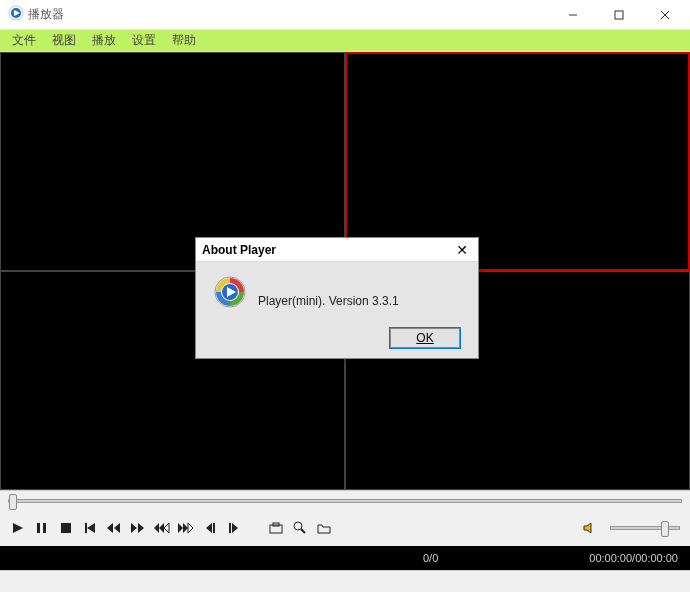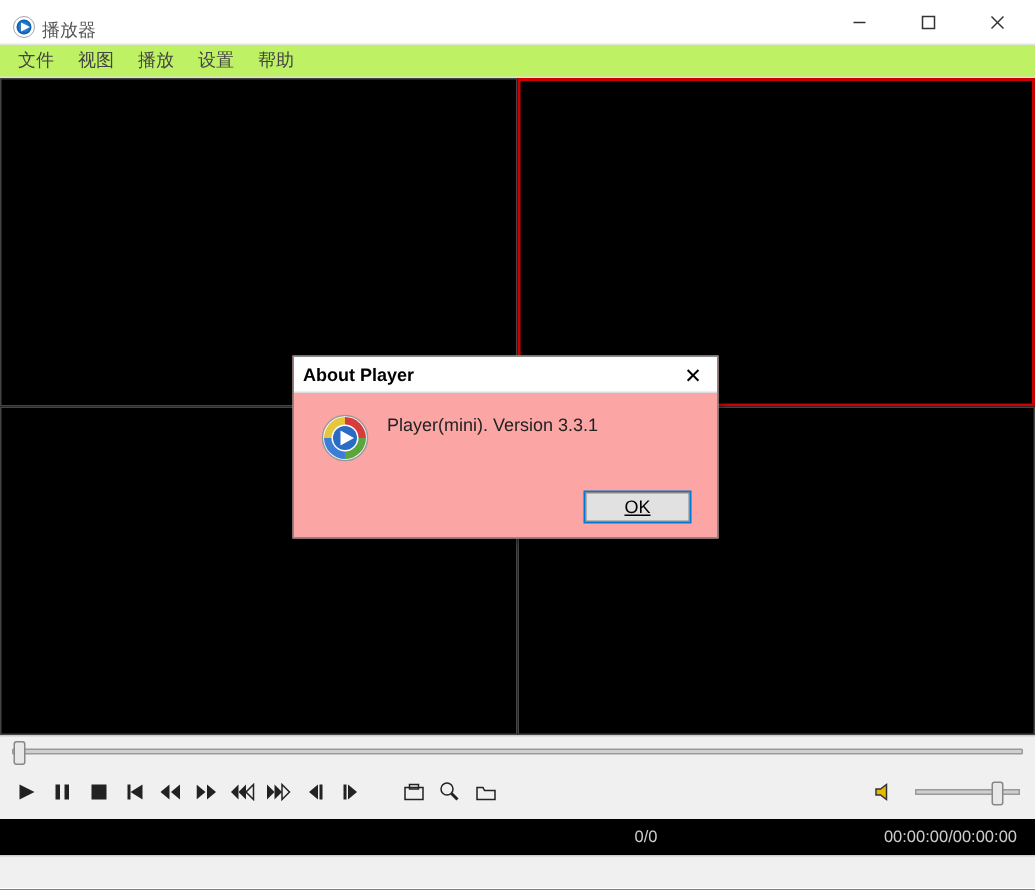--- a/index.html
+++ b/index.html
@@ -1,18 +1,18 @@
 <!DOCTYPE html>
 <html><head>
 <meta charset="utf-8">
 <style>
 * { box-sizing: border-box; margin: 0; padding: 0; }
 body { width: 690px; height: 593px; font-family: "Microsoft YaHei", Tahoma, sans-serif; font-size: 12px; background: #fff; overflow: hidden; position: relative; }
 
-.titlebar { height: 30px; background: #fff; display: flex; align-items: flex-end; padding: 0 2px 0 8px; border-bottom: 1px solid #e5e5e5; }
+.titlebar { height: 30px; background: #fff; display: flex; align-items: center; padding: 0 2px 0 8px; border-bottom: 1px solid #e5e5e5; }
 .titlebar .title { color: #555; flex: 1; margin-left: 4px; }
 .win-btns { display: flex; }
 .win-btn { width: 46px; height: 28px; display: flex; align-items: center; justify-content: center; color: #555; }
 
 .menubar { height: 22px; background: #bef264; display: flex; align-items: center; padding: 0 4px; font-size: 12px; color: #444; border-bottom: 1px solid #ddd; }
 .menu-item { padding: 2px 8px; }
 
 .video-area { background: #000; height: 438px; position: relative; }
 .quad { width: 50%; height: 50%; position: absolute; background: #000; border: 1px solid #444; }
 .quad.tl { top: 0; left: 0; }
@@ -29,25 +29,25 @@
 .spacer { flex: 1; }
 .volume-slider { width: 70px; height: 4px; background: #cfcfcf; border: 1px solid #999; position: relative; margin-left: 4px; }
 .volume-slider .thumb { left: 50px; }
 
 .statusbar { height: 24px; background: #000; color: #ccc; display: flex; align-items: center; padding: 0 12px; font-size: 11px; }
 .statusbar .counter { flex: 1; text-align: center; padding-left: 260px; }
 .statusbar .time { }
 
 .small-status { height: 22px; background: #f0f0f0; border-top: 1px solid #ccc; }
 
-.dialog { position: absolute; top: 237px; left: 195px; width: 284px; height: 122px; background: #fca5a5; border: 1px solid #888; box-shadow: 2px 2px 6px rgba(0,0,0,0.3); }
+.dialog { position: absolute; top: 237px; left: 195px; width: 284px; height: 122px; background: #e5e5e5; border: 1px solid #888; box-shadow: 2px 2px 6px rgba(0,0,0,0.3); }
 .dlg-title { height: 24px; background: #fff; display: flex; align-items: center; padding: 0 6px; font-weight: bold; font-size: 12px; border-bottom: 1px solid #ddd; }
 .dlg-title .t { flex: 1; }
 .dlg-close { width: 20px; text-align: center; font-weight: normal; font-size: 14px; }
-.dlg-body { padding: 14px 18px; display: flex; align-items: flex-start; gap: 12px; }
+.dlg-body { padding: 14px 18px; display: flex; align-items: flex-end; gap: 12px; }
 .dlg-icon { width: 32px; height: 32px; }
 .dlg-text { font-size: 12px; color: #222; }
 .dlg-btns { display: flex; justify-content: flex-end; padding: 6px 18px 12px; }
 .dlg-btn { min-width: 70px; padding: 2px 8px; background: #e1e1e1; border: 1px solid #888; font-size: 12px; text-align: center; box-shadow: 0 0 0 1px #0078d7; text-decoration: underline; }
 
 .app-icon, .dlg-icon-svg { display: inline-block; }
 </style>
 </head>
 <body>
 

